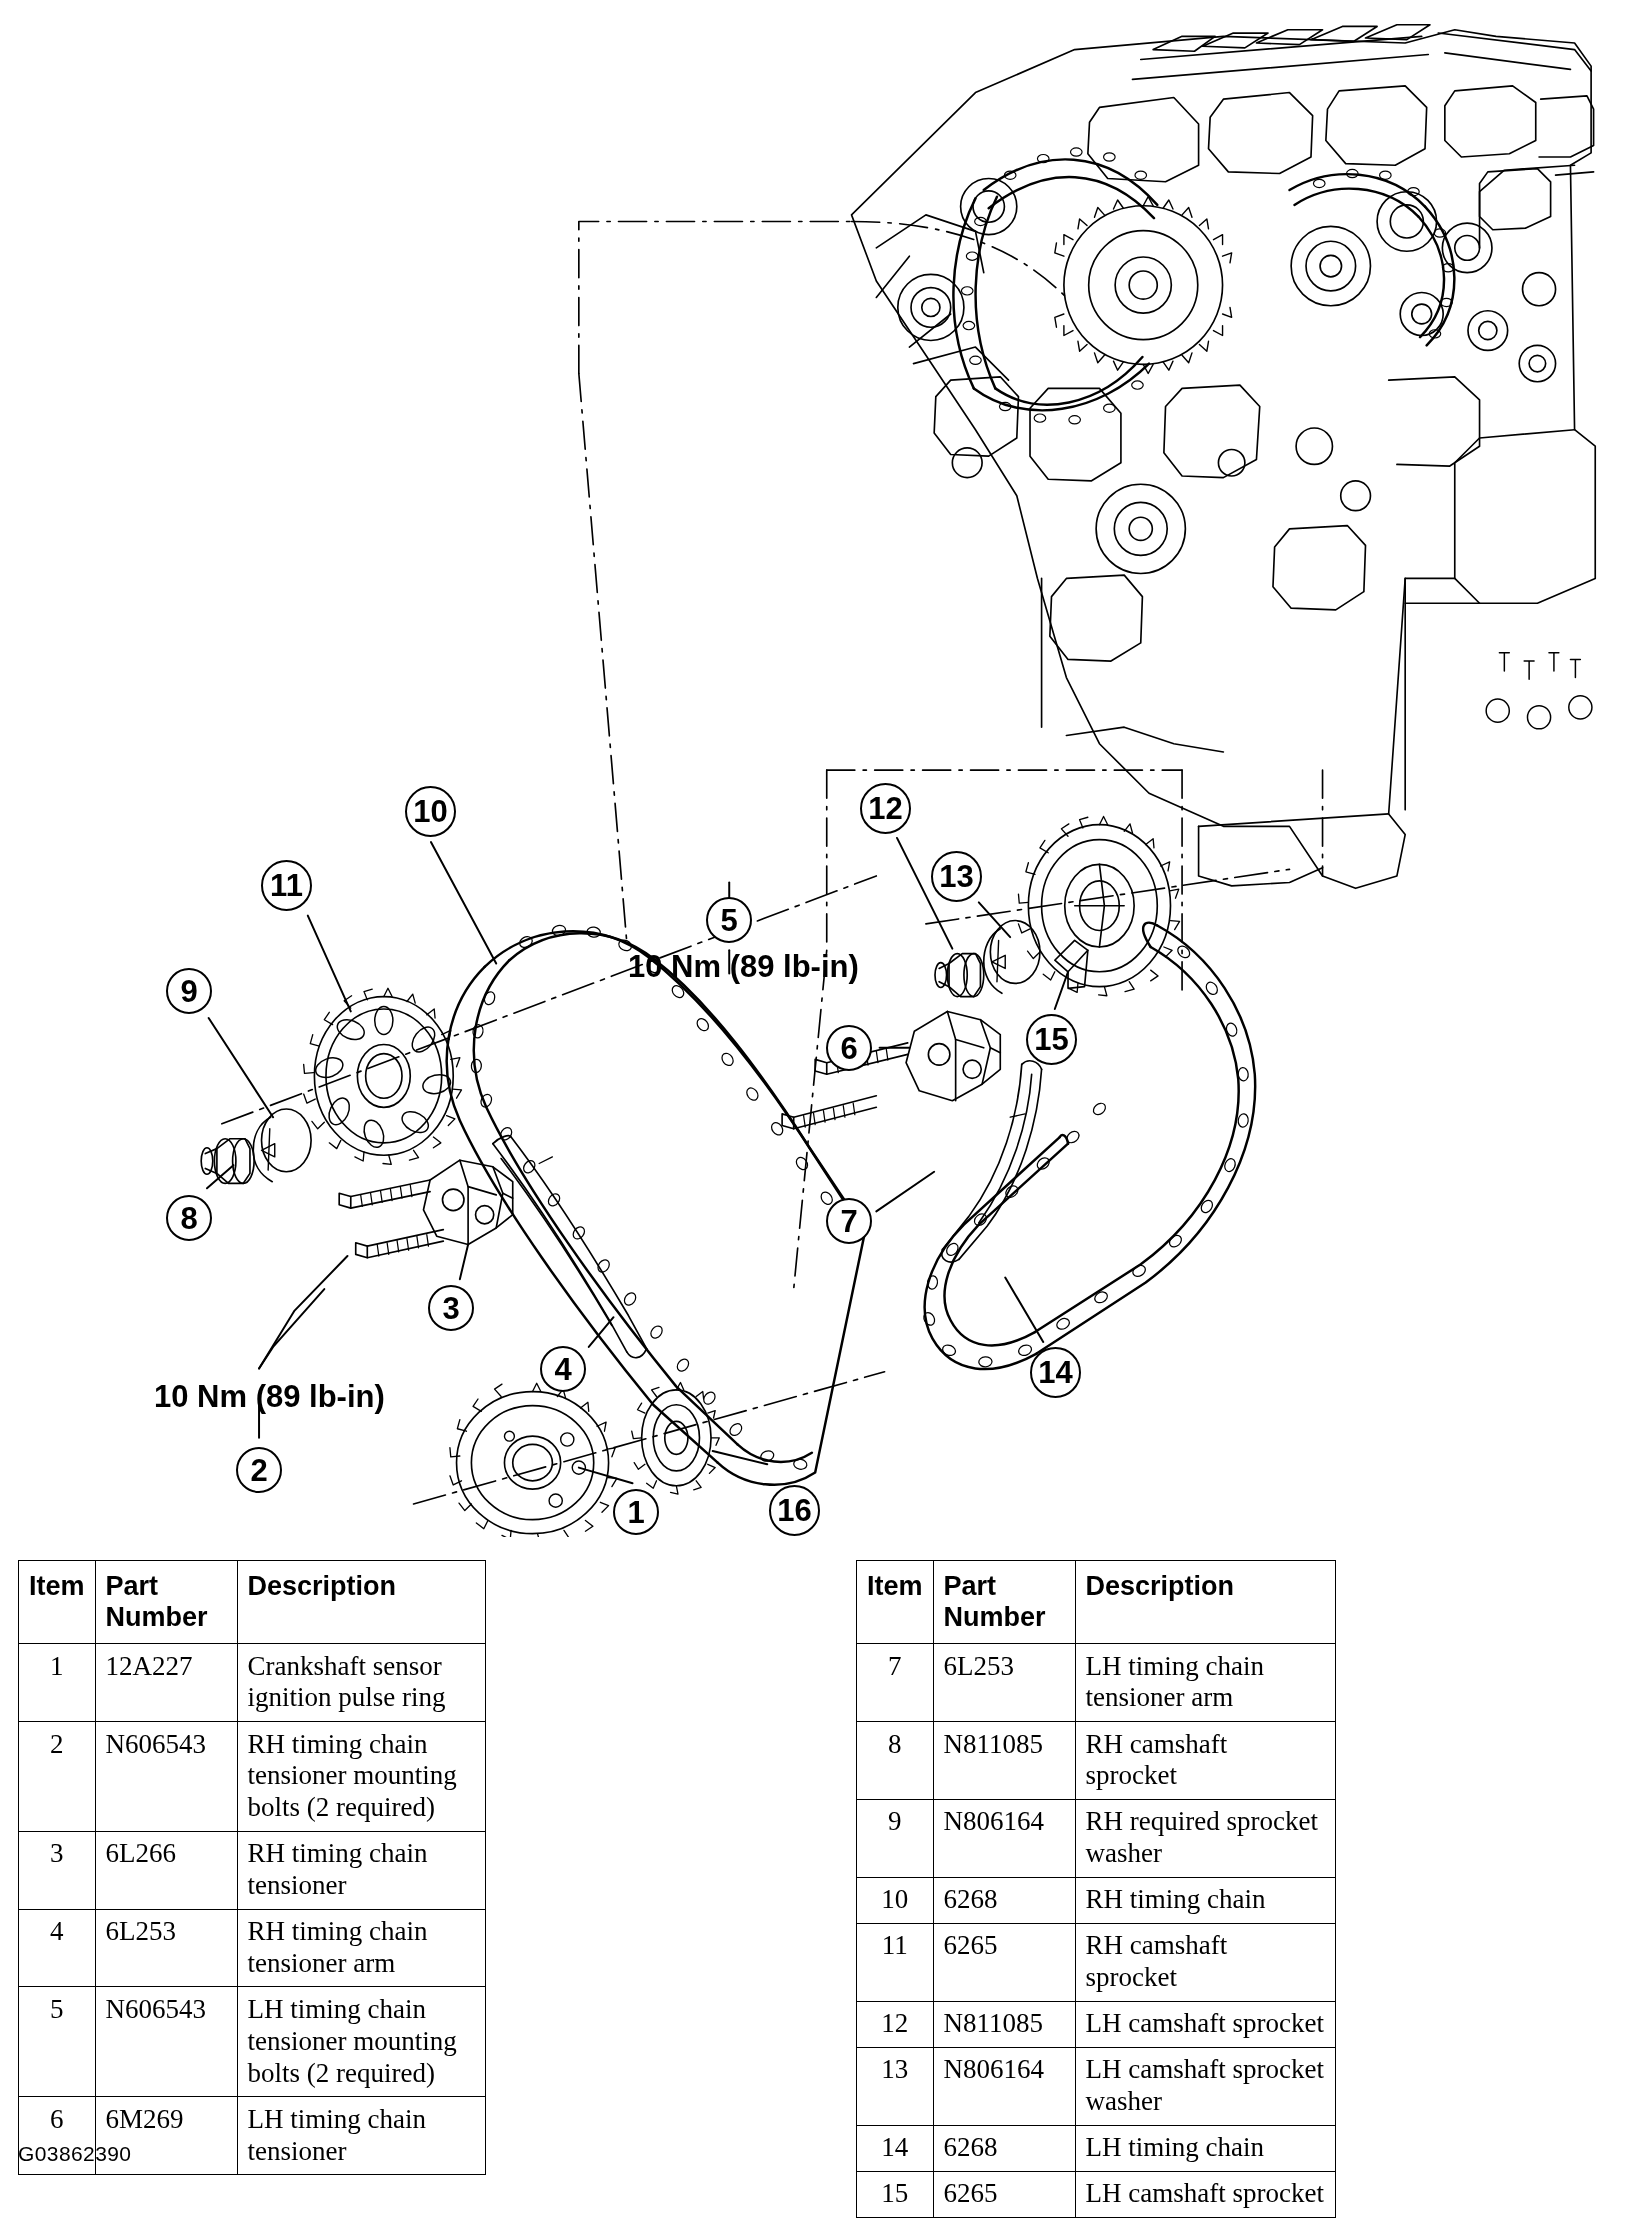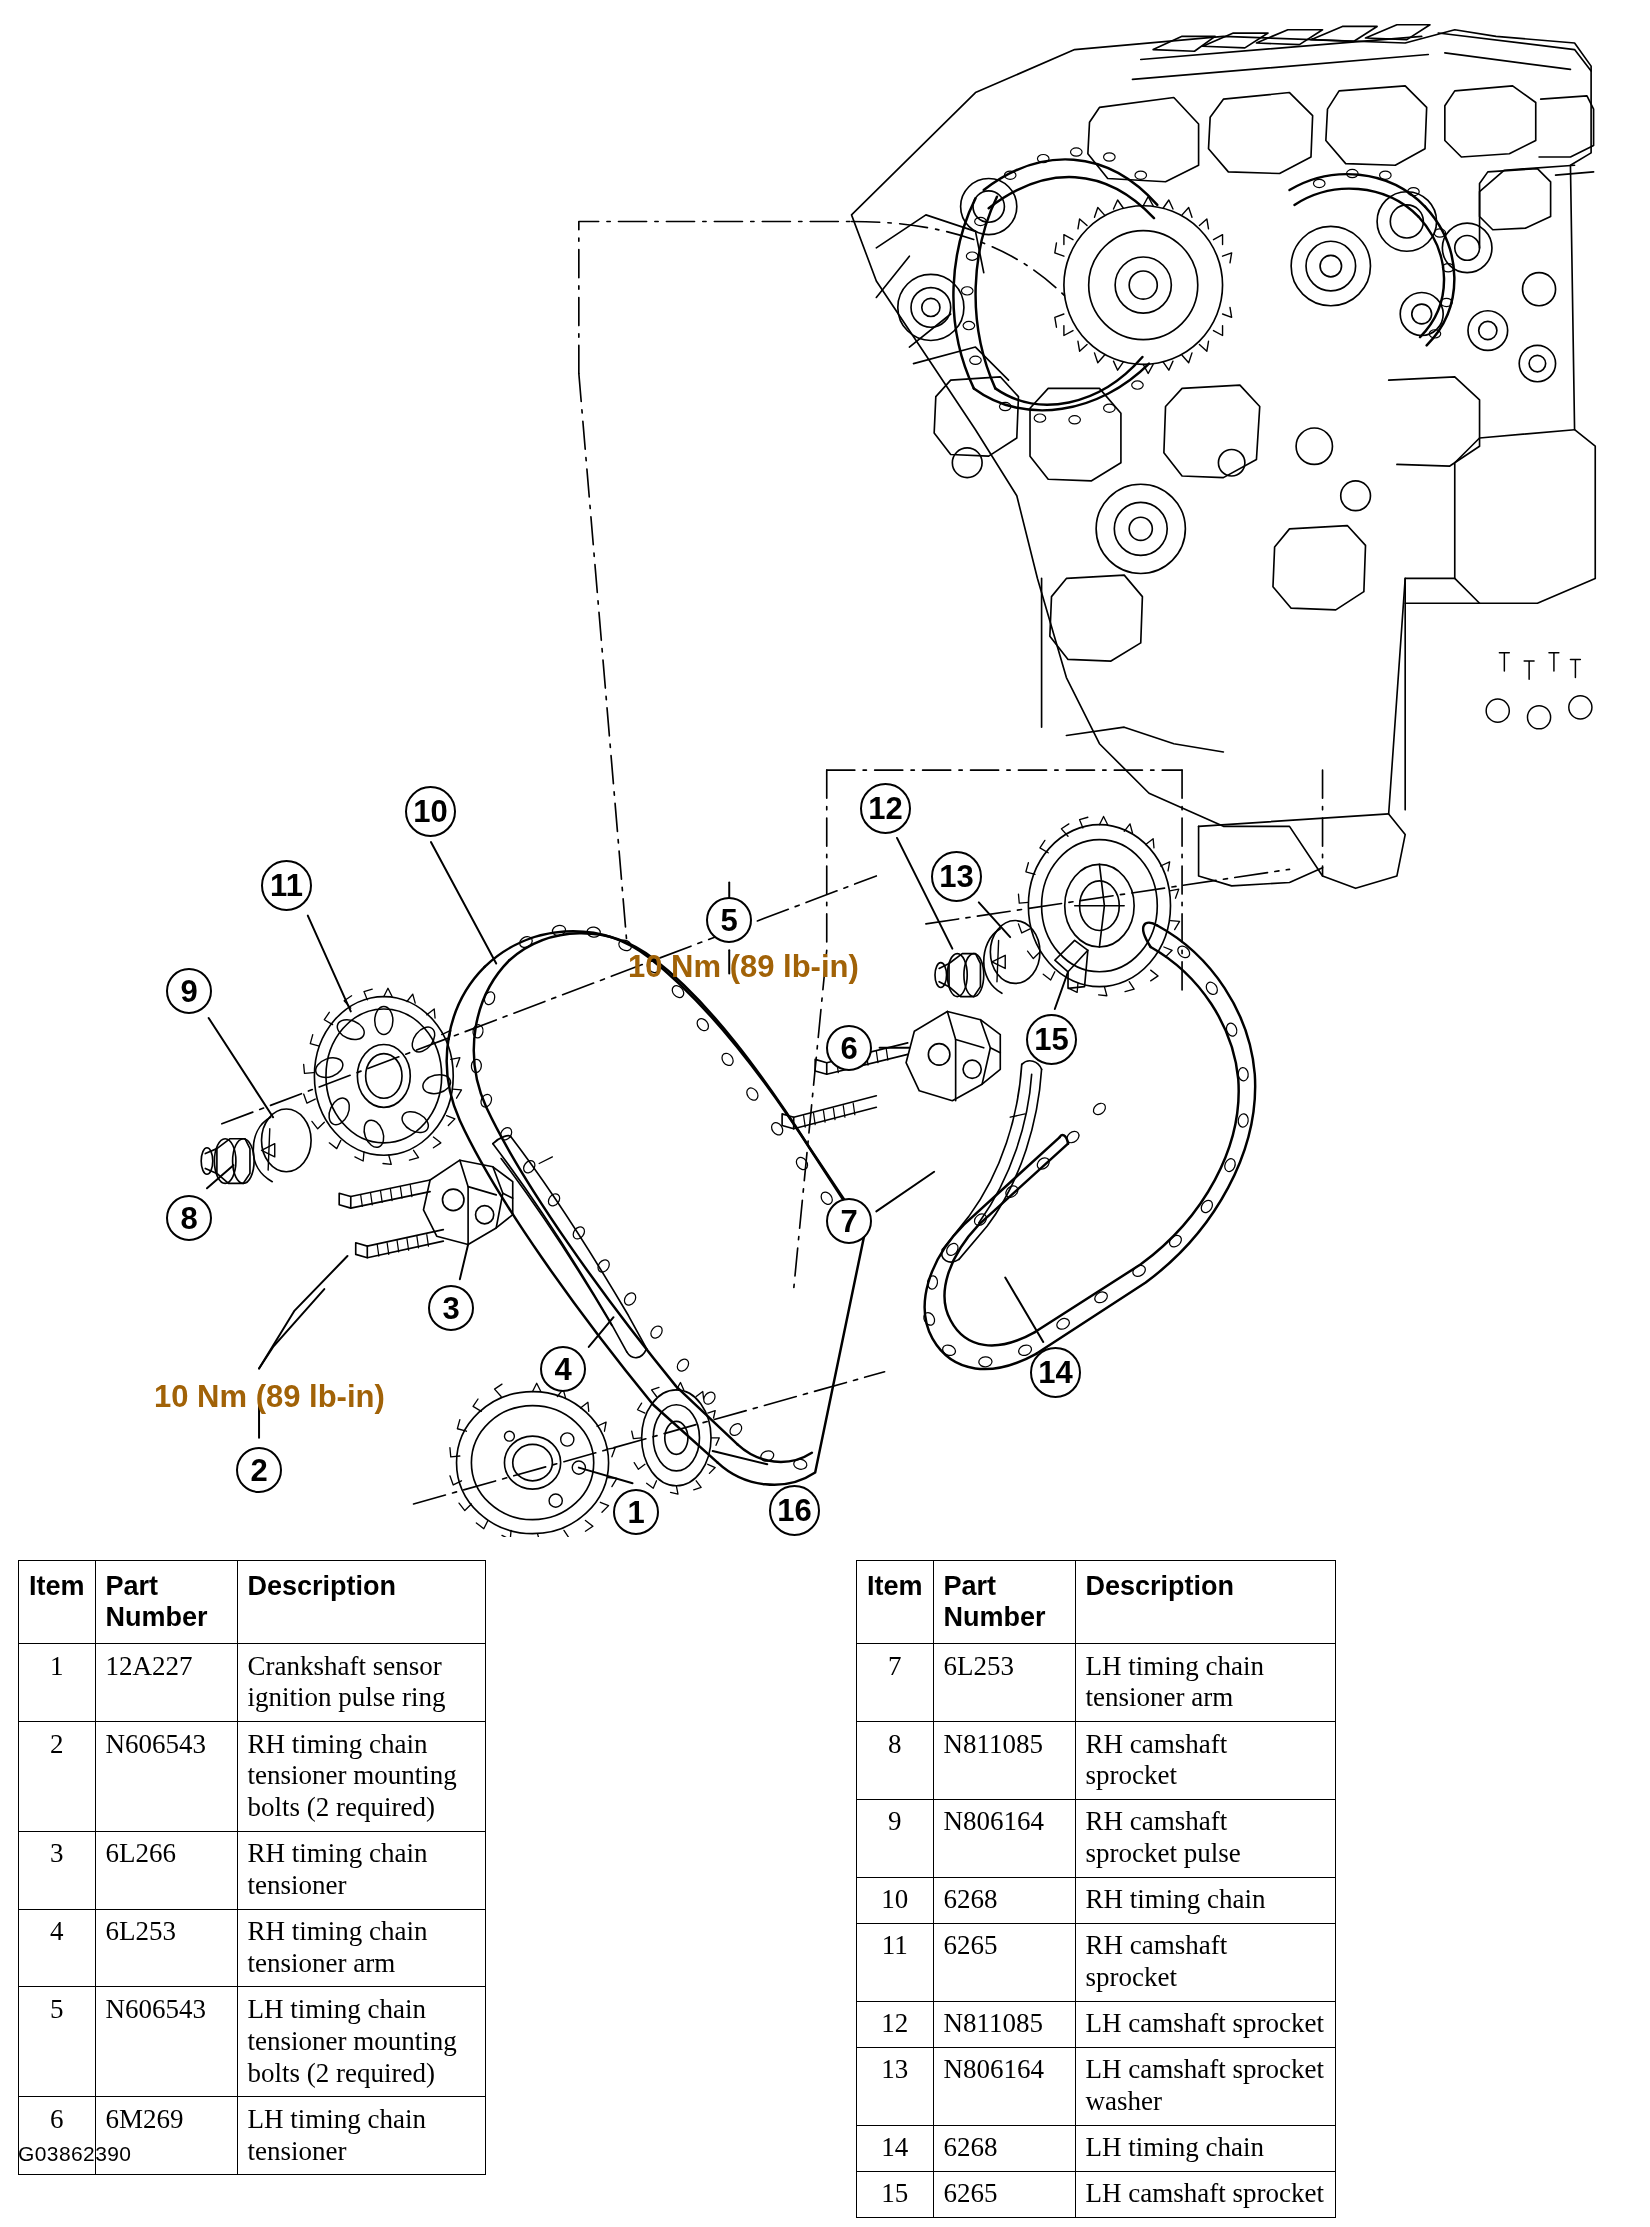--- a/index.html
+++ b/index.html
@@ -11,21 +11,21 @@
   #figure svg{display:block;}
 
   
   .balloon{position:absolute;border:2.5px solid #000;border-radius:50%;
            background:#fff;display:flex;align-items:center;justify-content:center;
            font-family:"Liberation Sans",sans-serif;font-weight:bold;
            font-size:31px;line-height:1;box-sizing:border-box;}
 
   
   .torque{position:absolute;font-family:"Liberation Sans",sans-serif;
-          font-weight:bold;font-size:31px;white-space:nowrap;color:#a16207;}
+          font-weight:bold;font-size:31px;white-space:nowrap;color:#000000;}
 
   
   .tbl-wrap{position:absolute;}
   table.parts{border-collapse:collapse;table-layout:fixed;background:#fff;padding-left:16px;}
   table.parts th,table.parts td{border:1.7px solid #000;padding:6.6px 10px;
       vertical-align:top;box-sizing:border-box;}
   table.parts th{font-family:"Liberation Sans",sans-serif;font-weight:bold;
       font-size:27px;text-align:left;padding:10px;}
   table.parts th.c-item{text-align:center;}
   table.parts td{font-family:Liberation Serif, serif;font-size:27px;line-height:1.18;}
@@ -672,21 +672,21 @@
           <td>LH timing chain tensioner arm</td>
         </tr>
         <tr>
           <td class="c-item">8</td>
           <td>N811085</td>
           <td>RH camshaft sprocket</td>
         </tr>
         <tr>
           <td class="c-item">9</td>
           <td>N806164</td>
-          <td>RH camshaft sprocket pulse</td>
+          <td>RH required sprocket washer</td>
         </tr>
         <tr>
           <td class="c-item">10</td>
           <td>6268</td>
           <td>RH timing chain</td>
         </tr>
         <tr>
           <td class="c-item">11</td>
           <td>6265</td>
           <td>RH camshaft sprocket</td>

